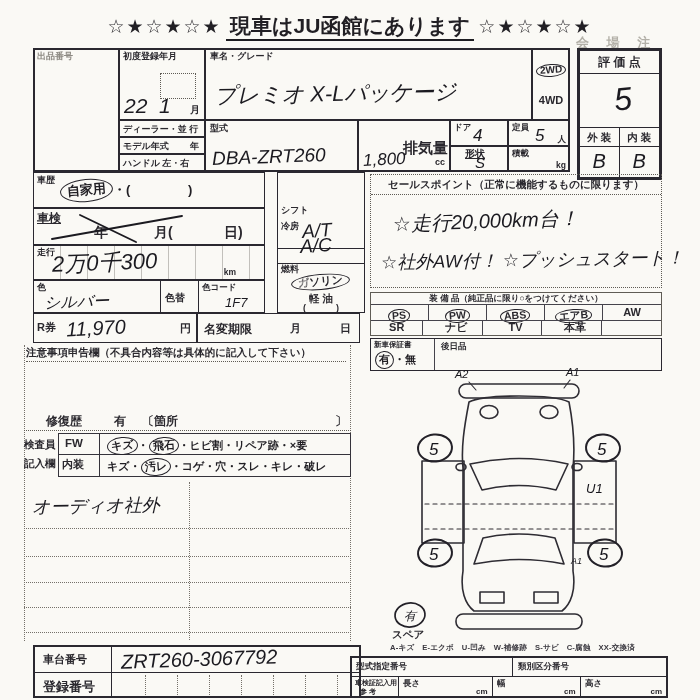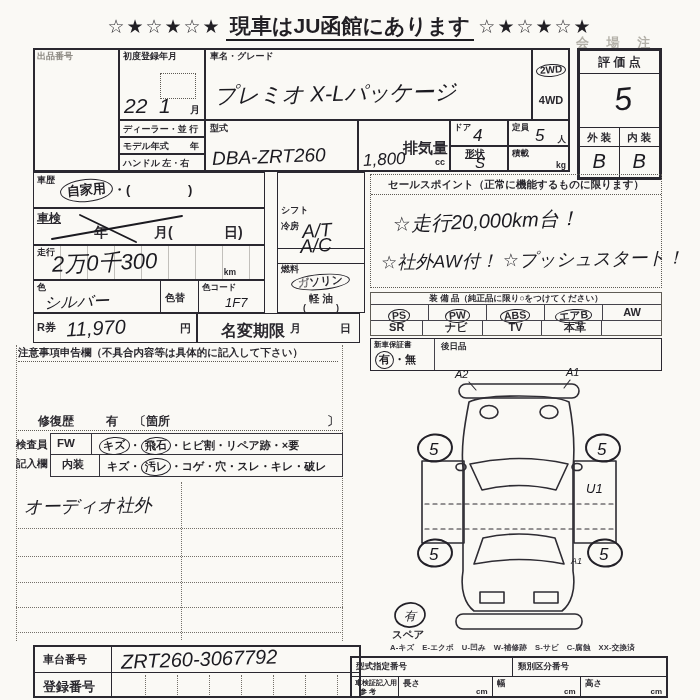--- a/index.html
+++ b/index.html
@@ -148,21 +148,21 @@
       <div class="abs hand" style="left:26px;top:15px;font-size:13px;">1F7</div>
     </div>
   </div>
 
   <div class="bx" style="left:33px;top:313px;width:164px;height:30px;">
     <span class="abs lbl" style="left:3px;top:8px;font-size:11px;">R券</span>
     <span class="abs hand" style="left:32px;top:4px;font-size:20px;transform:rotate(-3deg);">11,970</span>
     <span class="abs lbl" style="right:5px;top:9px;font-size:11px;">円</span>
   </div>
   <div class="bx" style="left:197px;top:313px;width:163px;height:30px;">
-    <span class="abs lbl" style="left:23px;top:9px;font-size:16px;">名変期限</span>
+    <span class="abs lbl" style="left:6px;top:9px;font-size:12px;">名変期限</span>
     <span class="abs lbl" style="left:92px;top:9px;font-size:11px;">月</span>
     <span class="abs lbl" style="right:8px;top:9px;font-size:11px;">日</span>
   </div>
 
   <div class="bx" style="left:277px;top:172px;width:88px;height:141px;">
     <div class="abs" style="left:0;top:0;width:100%;height:46px;border-bottom:1.6px solid #2a2830;margin-top:30px;">
       <div class="abs lbl" style="left:3px;top:3px;font-size:9px;">シフト</div>
       <div class="abs hand" style="left:24px;top:18px;font-size:19px;transform:rotate(-4deg);">A/T</div>
     </div>
     <div class="abs" style="left:0;top:46px;width:100%;height:45px;border-bottom:1.6px solid #2a2830;">
@@ -206,21 +206,21 @@
   <div class="bx" style="left:370px;top:338px;width:292px;height:33px;border-width:1.4px;">
     <div class="abs" style="left:0;top:0;width:64px;height:100%;border-right:1px solid #45434b;">
       <div class="abs lbl" style="left:3px;top:2px;font-size:7.5px;">新車保証書</div>
       <div class="abs" style="left:4px;top:12px;font-size:11px;font-weight:bold;">
         <span class="circ-sm">有</span><span>・</span><span>無</span>
       </div>
     </div>
     <div class="abs lbl" style="left:70px;top:3px;font-size:8.5px;">後日品</div>
   </div>
 
-  <div class="abs" style="left:16px;top:345px;width:327px;height:296px;">
+  <div class="abs" style="left:24px;top:345px;width:327px;height:296px;">
     <div class="dotv" style="left:0;top:0;height:296px;"></div>
     <div class="dotv" style="left:326px;top:0;height:296px;"></div>
     <div class="abs lbl" style="left:2px;top:2px;font-size:10.5px;border-bottom:1.3px dotted #5f5c55;padding-bottom:3px;width:320px;">注意事項申告欄（不具合内容等は具体的に記入して下さい）</div>
 
     <div class="abs" style="left:0;top:66px;width:327px;height:20px;border-bottom:1.3px dotted #5f5c55;">
       <span class="abs lbl" style="left:22px;top:4px;font-size:12px;">修復歴</span>
       <span class="abs lbl" style="left:90px;top:4px;font-size:12px;">有</span>
       <span class="abs lbl" style="left:118px;top:4px;font-size:12px;">〔箇所</span>
       <span class="abs lbl" style="right:4px;top:4px;font-size:12px;">〕</span>
     </div>
@@ -228,21 +228,21 @@
     <div class="abs lbl" style="left:0;top:94px;font-size:10.5px;">検査員</div>
     <div class="abs lbl" style="left:0;top:113px;font-size:10.5px;">記入欄</div>
     <div class="abs" style="left:34px;top:88px;width:293px;height:44px;border:1.3px solid #35333b;box-sizing:border-box;">
       <div class="abs" style="left:0;top:0;width:100%;height:21px;border-bottom:1.3px solid #35333b;">
         <span class="abs lbl" style="left:6px;top:4px;font-size:11.5px;border-right:0;">FW</span>
         <span class="abs" style="left:40px;top:0;bottom:0;border-left:1.3px solid #35333b;"></span>
         <span class="abs" style="left:48px;top:3px;font-size:11px;font-weight:bold;white-space:nowrap;">
           <span class="circ-sm">キズ</span><span>・</span><span class="circ-sm">飛石</span><span>・</span><span>ヒビ割</span><span>・</span><span>リペア跡</span><span>・</span><span>×要</span>
         </span>
       </div>
-      <div class="abs" style="left:0;top:21px;width:100%;height:21px;margin-left:8px;">
+      <div class="abs" style="left:0;top:21px;width:100%;height:21px;">
         <span class="abs lbl" style="left:3px;top:4px;font-size:11px;">内装</span>
         <span class="abs" style="left:40px;top:0;bottom:0;border-left:1.3px solid #35333b;"></span>
         <span class="abs" style="left:48px;top:3px;font-size:11px;font-weight:bold;white-space:nowrap;">
           <span>キズ</span><span>・</span><span class="circ-sm">汚レ</span><span>・</span><span>コゲ</span><span>・</span><span>穴</span><span>・</span><span>スレ</span><span>・</span><span>キレ</span><span>・</span><span>破レ</span>
         </span>
       </div>
     </div>
 
     <div class="abs hand" style="left:8px;top:152px;font-size:18px;transform:rotate(-1deg);">オーディオ社外</div>
     <div class="doth" style="left:0;top:183px;width:327px;"></div>

